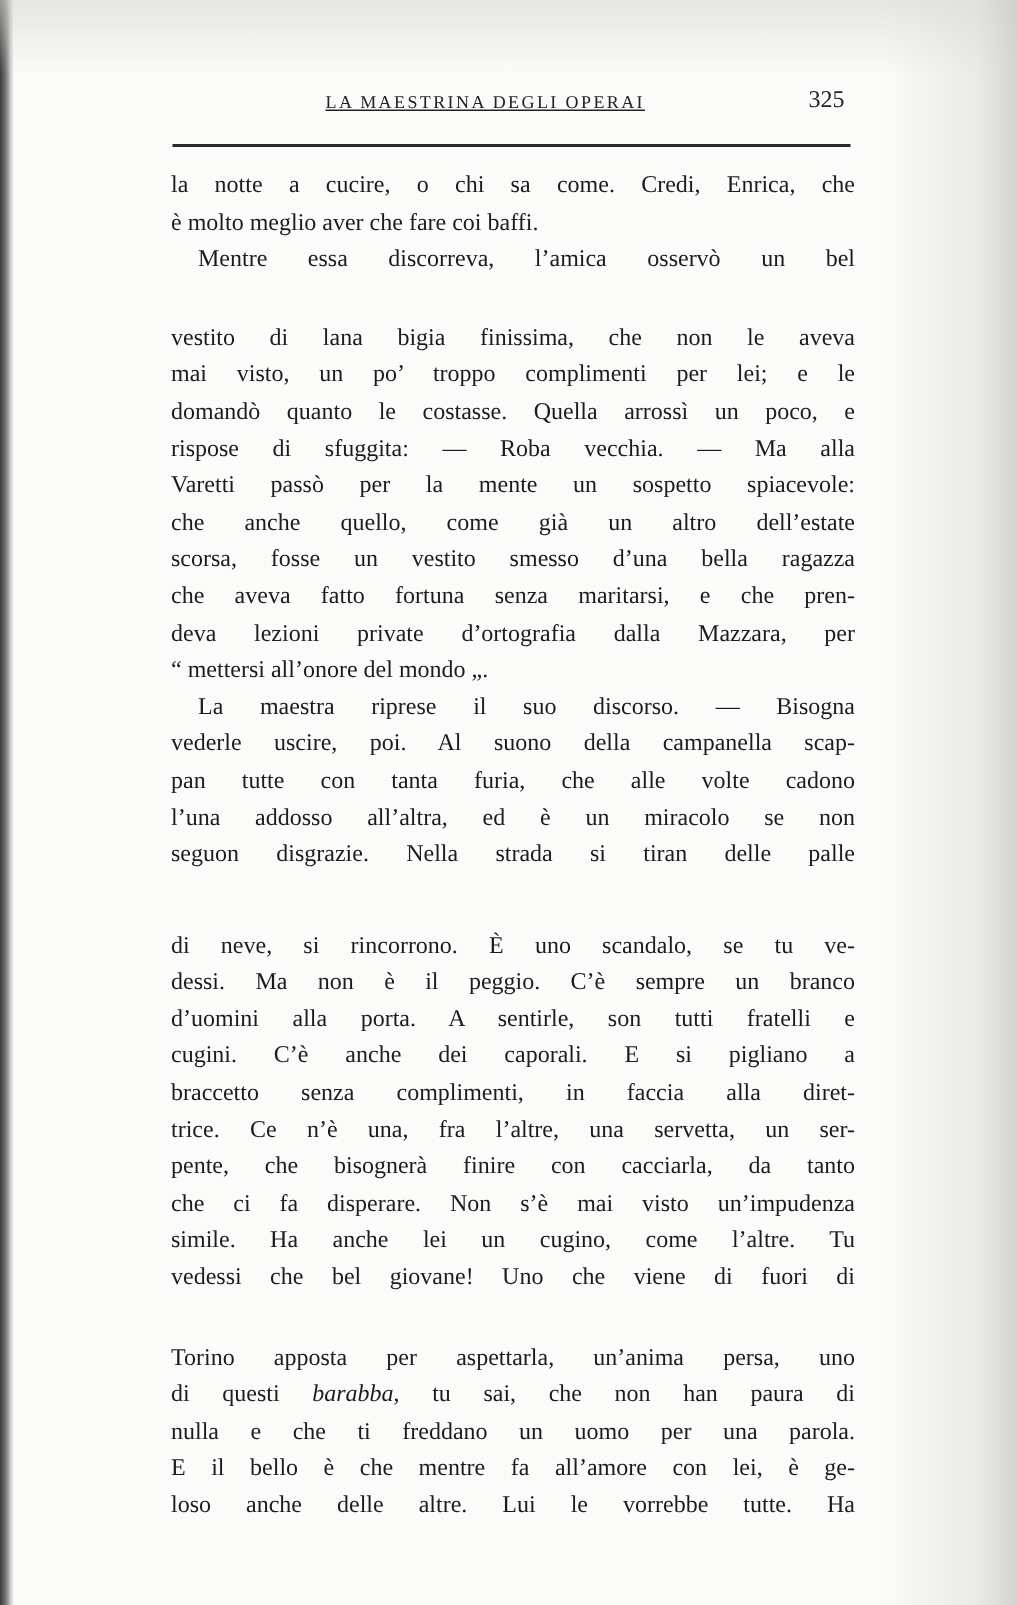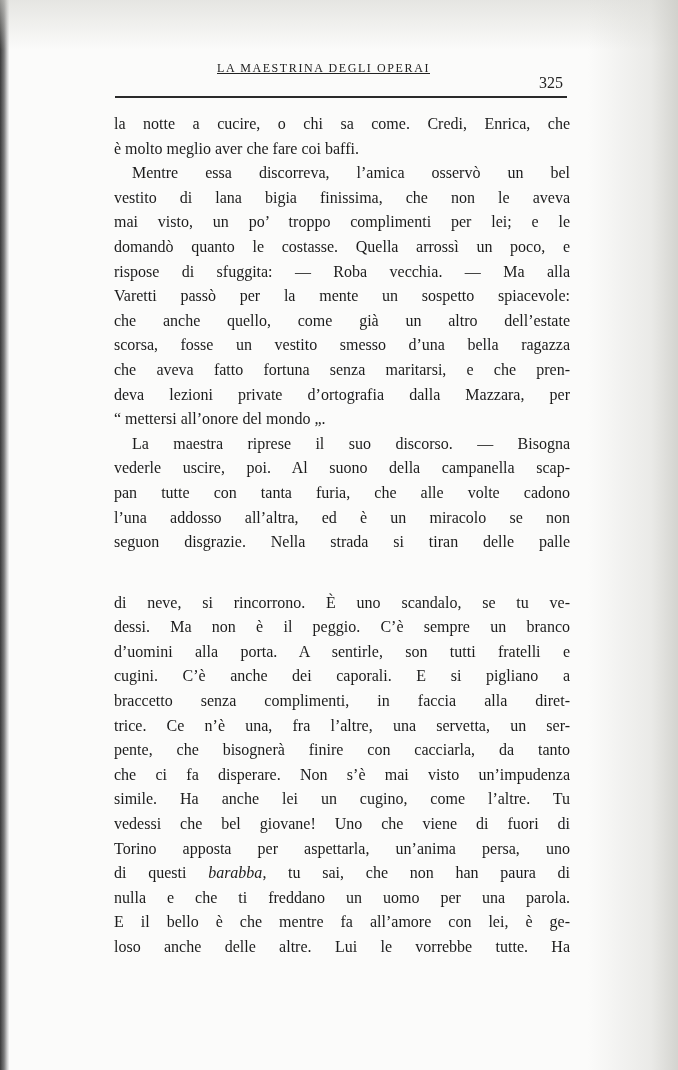--- a/index.html
+++ b/index.html
@@ -25,21 +25,21 @@
   .running-head {
     position: absolute; top: 58px; left: 95px; width: 480px; height: 24px;
   }
   .running-title {
     position: absolute; left: 122px; top: 3px;
     font-size: 12px; letter-spacing: 1.6px; color: #222;
     font-family: "Liberation Serif", serif;
     text-decoration: underline;
   }
   .page-number {
-    position: absolute; right: 12px; top: 16px;
+    position: absolute; right: 12px; top: 0px;
     font-size: 16px; color: #222;
     font-family: "Liberation Serif", serif;
   }
   .rule {
     position: absolute; top: 96px; left: 115px; width: 452px; height: 2px;
     background: #2a2a2a;
   }
   .text-block {
     position: absolute; top: 112px; left: 114px; width: 456px;
     font-family: "Liberation Serif", serif;
@@ -64,21 +64,21 @@
   <span class="running-title">LA MAESTRINA DEGLI OPERAI</span>
   <span class="page-number">325</span>
 </div>
 
 <div class="rule"></div>
 
 <div class="text-block" id="text-block">
   <span class="line" style="word-spacing: 0px;">la notte a cucire, o chi sa come. Credi, Enrica, che</span>
   <span class="line last">è molto meglio aver che fare coi baffi.</span>
   <span class="line indent" style="word-spacing: 0px;">Mentre essa discorreva, l’amica osservò un bel</span>
-  <span class="line" style="word-spacing: 0px;">vestito di lana bigia finissima, che non le aveva</span>
+  <span class="line" style="word-spacing: 0px; margin-top: 28px;">vestito di lana bigia finissima, che non le aveva</span>
   <span class="line" style="word-spacing: 0px;">mai visto, un po’ troppo complimenti per lei; e le</span>
   <span class="line" style="word-spacing: 0px;">domandò quanto le costasse. Quella arrossì un poco, e</span>
   <span class="line" style="word-spacing: 0px;">rispose di sfuggita: — Roba vecchia. — Ma alla</span>
   <span class="line" style="word-spacing: 0px;">Varetti passò per la mente un sospetto spiacevole:</span>
   <span class="line" style="word-spacing: 0px;">che anche quello, come già un altro dell’estate</span>
   <span class="line" style="word-spacing: 0px;">scorsa, fosse un vestito smesso d’una bella ragazza</span>
   <span class="line" style="word-spacing: 0px;">che aveva fatto fortuna senza maritarsi, e che pren-</span>
   <span class="line" style="word-spacing: 0px;">deva lezioni private d’ortografia dalla Mazzara, per</span>
   <span class="line last">“ mettersi all’onore del mondo „.</span>
   <span class="line indent" style="word-spacing: 0px;">La maestra riprese il suo discorso. — Bisogna</span>
@@ -89,18 +89,18 @@
   <span class="line" style="word-spacing: 0px; margin-top: 36px;">di neve, si rincorrono. È uno scandalo, se tu ve-</span>
   <span class="line" style="word-spacing: 0px;">dessi. Ma non è il peggio. C’è sempre un branco</span>
   <span class="line" style="word-spacing: 0px;">d’uomini alla porta. A sentirle, son tutti fratelli e</span>
   <span class="line" style="word-spacing: 0px;">cugini. C’è anche dei caporali. E si pigliano a</span>
   <span class="line" style="word-spacing: 0px;">braccetto senza complimenti, in faccia alla diret-</span>
   <span class="line" style="word-spacing: 0px;">trice. Ce n’è una, fra l’altre, una servetta, un ser-</span>
   <span class="line" style="word-spacing: 0px;">pente, che bisognerà finire con cacciarla, da tanto</span>
   <span class="line" style="word-spacing: 0px;">che ci fa disperare. Non s’è mai visto un’impudenza</span>
   <span class="line" style="word-spacing: 0px;">simile. Ha anche lei un cugino, come l’altre. Tu</span>
   <span class="line" style="word-spacing: 0px;">vedessi che bel giovane! Uno che viene di fuori di</span>
-  <span class="line" style="word-spacing: 0px;">Torino apposta per aspettarla, un’anima persa, uno</span>
+  <span class="line" style="word-spacing: 0px; margin-top: 29px;">Torino apposta per aspettarla, un’anima persa, uno</span>
   <span class="line" style="word-spacing: 0px;"><span>di questi </span><em>barabba</em><span>, tu sai, che non han paura di</span></span>
   <span class="line" style="word-spacing: 0px;">nulla e che ti freddano un uomo per una parola.</span>
   <span class="line" style="word-spacing: 0px;">E il bello è che mentre fa all’amore con lei, è ge-</span>
   <span class="line" style="word-spacing: 0px;">loso anche delle altre. Lui le vorrebbe tutte. Ha</span>
 </div>
 
 </body></html>

